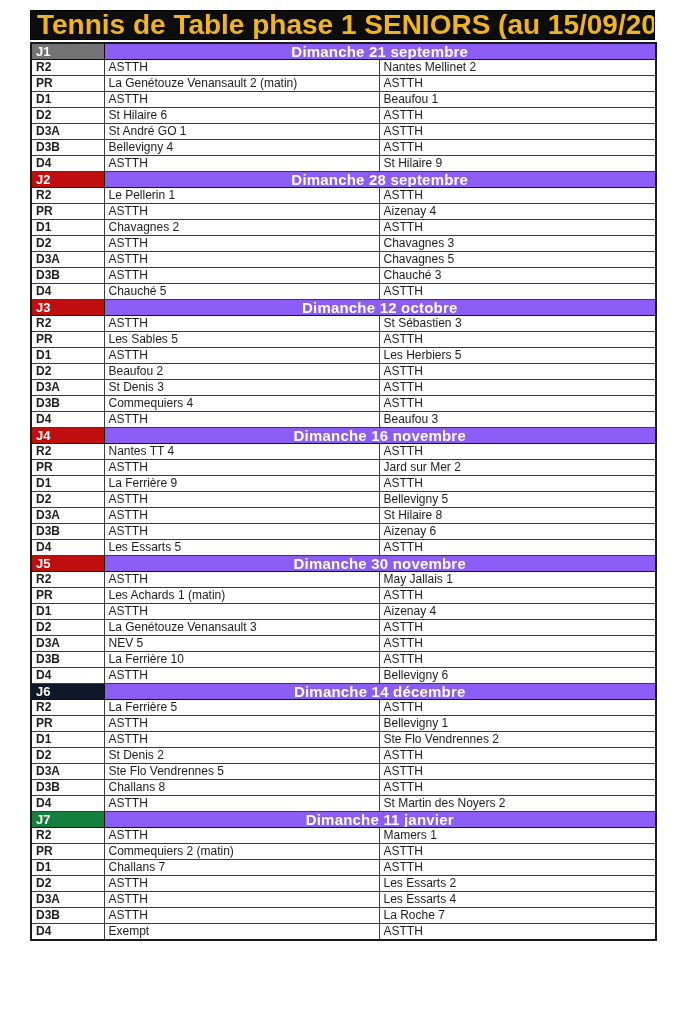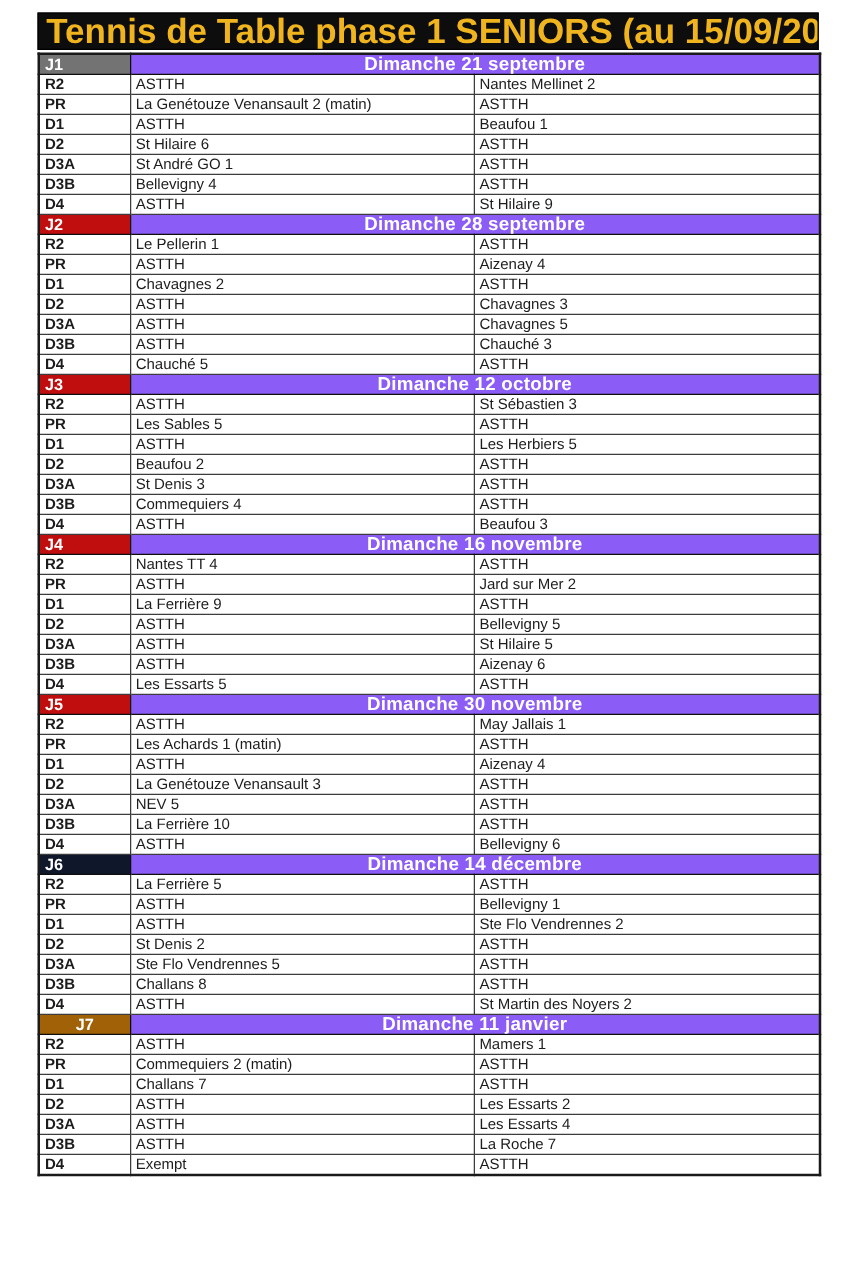--- a/index.html
+++ b/index.html
@@ -220,21 +220,21 @@
           <td class="away">ASTTH</td>
         </tr>
         <tr class="match-row">
           <td class="division">D2</td>
           <td class="home">ASTTH</td>
           <td class="away">Bellevigny 5</td>
         </tr>
         <tr class="match-row">
           <td class="division">D3A</td>
           <td class="home">ASTTH</td>
-          <td class="away">St Hilaire 5</td>
+          <td class="away">St Hilaire 8</td>
         </tr>
         <tr class="match-row">
           <td class="division">D3B</td>
           <td class="home">ASTTH</td>
           <td class="away">Aizenay 6</td>
         </tr>
         <tr class="match-row">
           <td class="division">D4</td>
           <td class="home">Les Essarts 5</td>
           <td class="away">ASTTH</td>
@@ -311,21 +311,21 @@
           <td class="division">D3B</td>
           <td class="home">Challans 8</td>
           <td class="away">ASTTH</td>
         </tr>
         <tr class="match-row">
           <td class="division">D4</td>
           <td class="home">ASTTH</td>
           <td class="away">St Martin des Noyers 2</td>
         </tr>
         <tr class="section-row">
-          <td class="round" style="background: #a16207; color: rgb(255, 255, 255); text-align: center;">J7</td>
+          <td class="round" style="background: #15803d; color: rgb(255, 255, 255);">J7</td>
           <td class="date" colspan="2">Dimanche 11 janvier</td>
         </tr>
         <tr class="match-row">
           <td class="division">R2</td>
           <td class="home">ASTTH</td>
           <td class="away">Mamers 1</td>
         </tr>
         <tr class="match-row">
           <td class="division">PR</td>
           <td class="home">Commequiers 2 (matin)</td>

